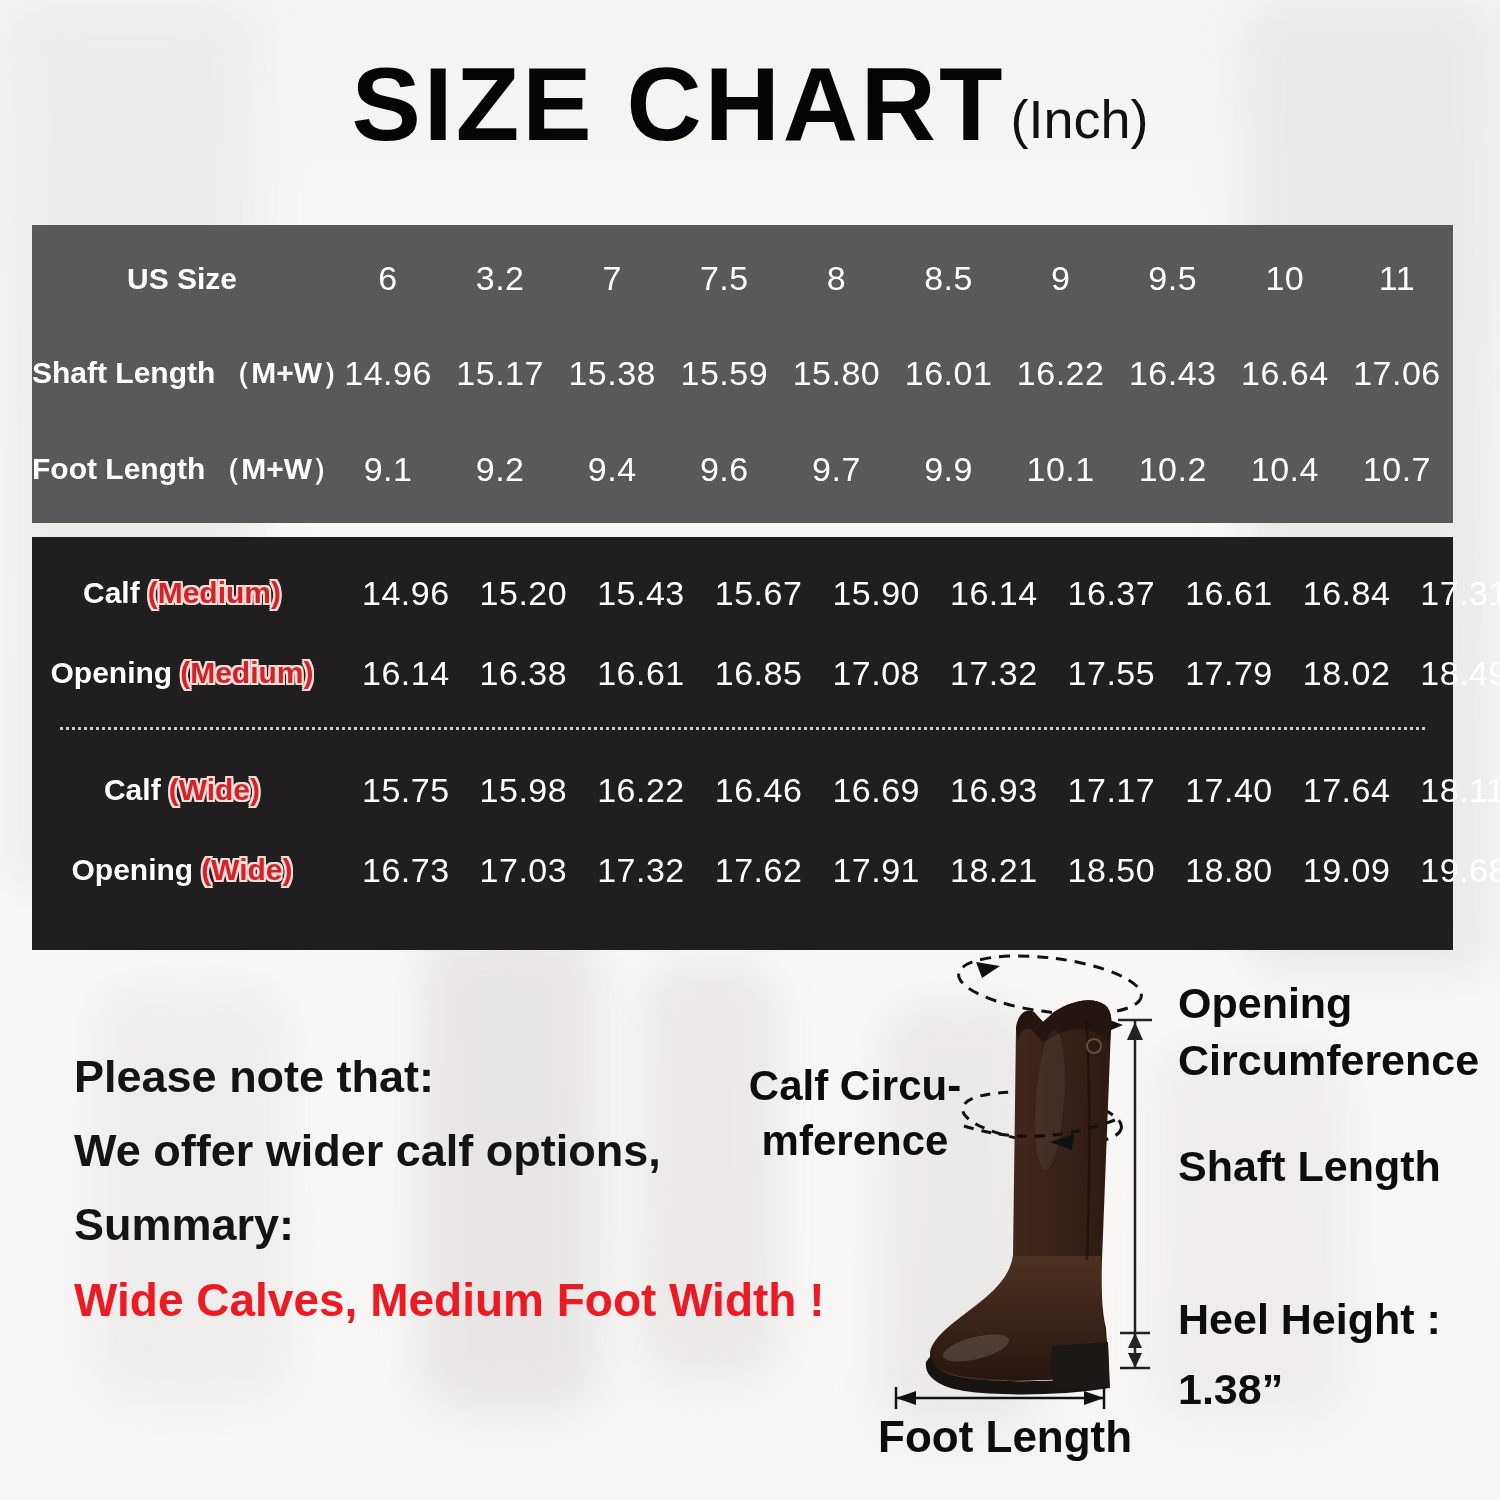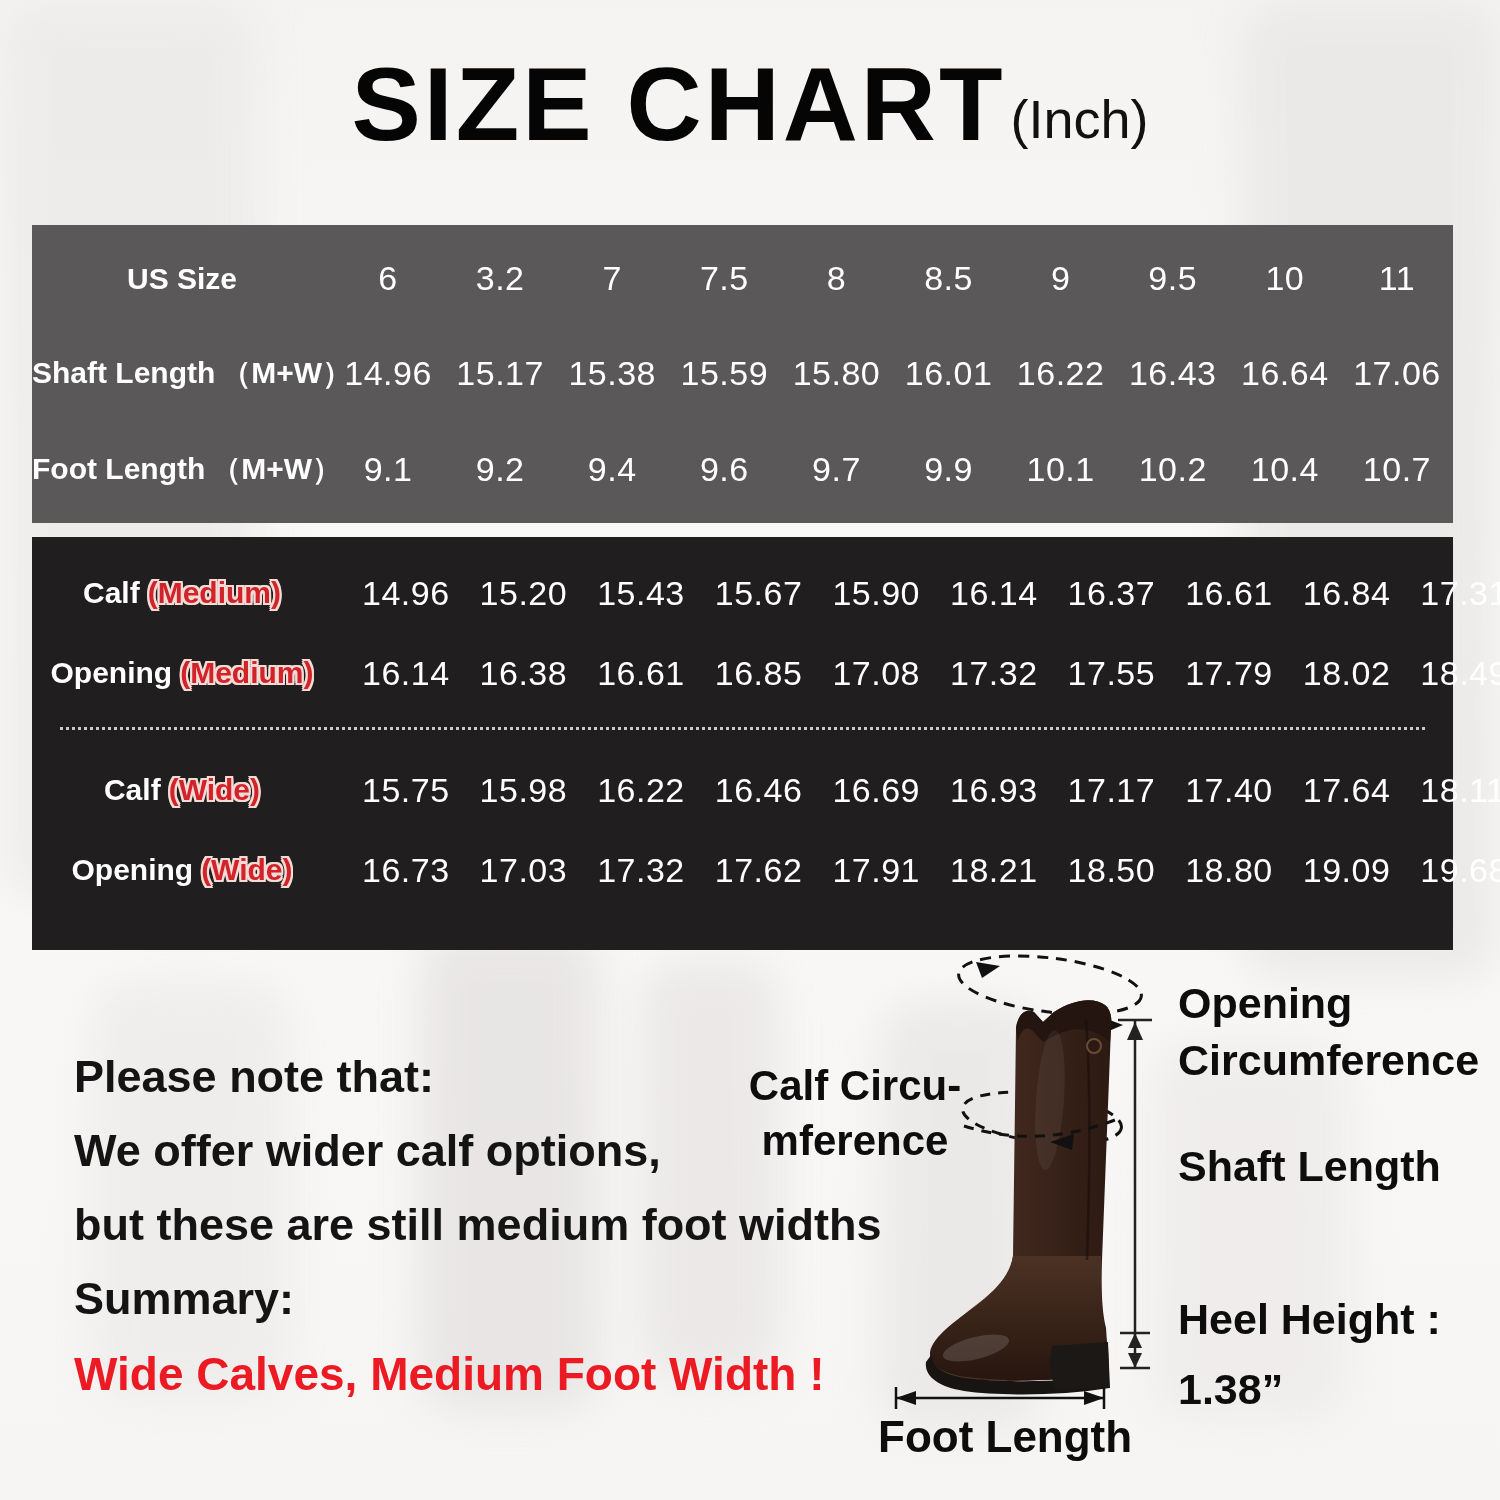--- a/index.html
+++ b/index.html
@@ -148,21 +148,20 @@
         <div class="tcell">18.50</div>
         <div class="tcell">18.80</div>
         <div class="tcell">19.09</div>
         <div class="tcell">19.68</div>
       </div>
     </div>
 
   <div class="note">
     <div class="note-line">Please note that:</div>
     <div class="note-line">We offer wider calf options,</div>
-    <div class="note-line">but these are still medium foot widths</div>
     <div class="note-line">Summary:</div>
     <div class="note-highlight">Wide Calves, Medium Foot Width !</div>
   </div>
 
   <div class="dlabel calf-label">
     <div>Calf Circu-</div>
     <div>mference</div>
   </div>
   <div class="dlabel opening-label">
     <div>Opening</div>

